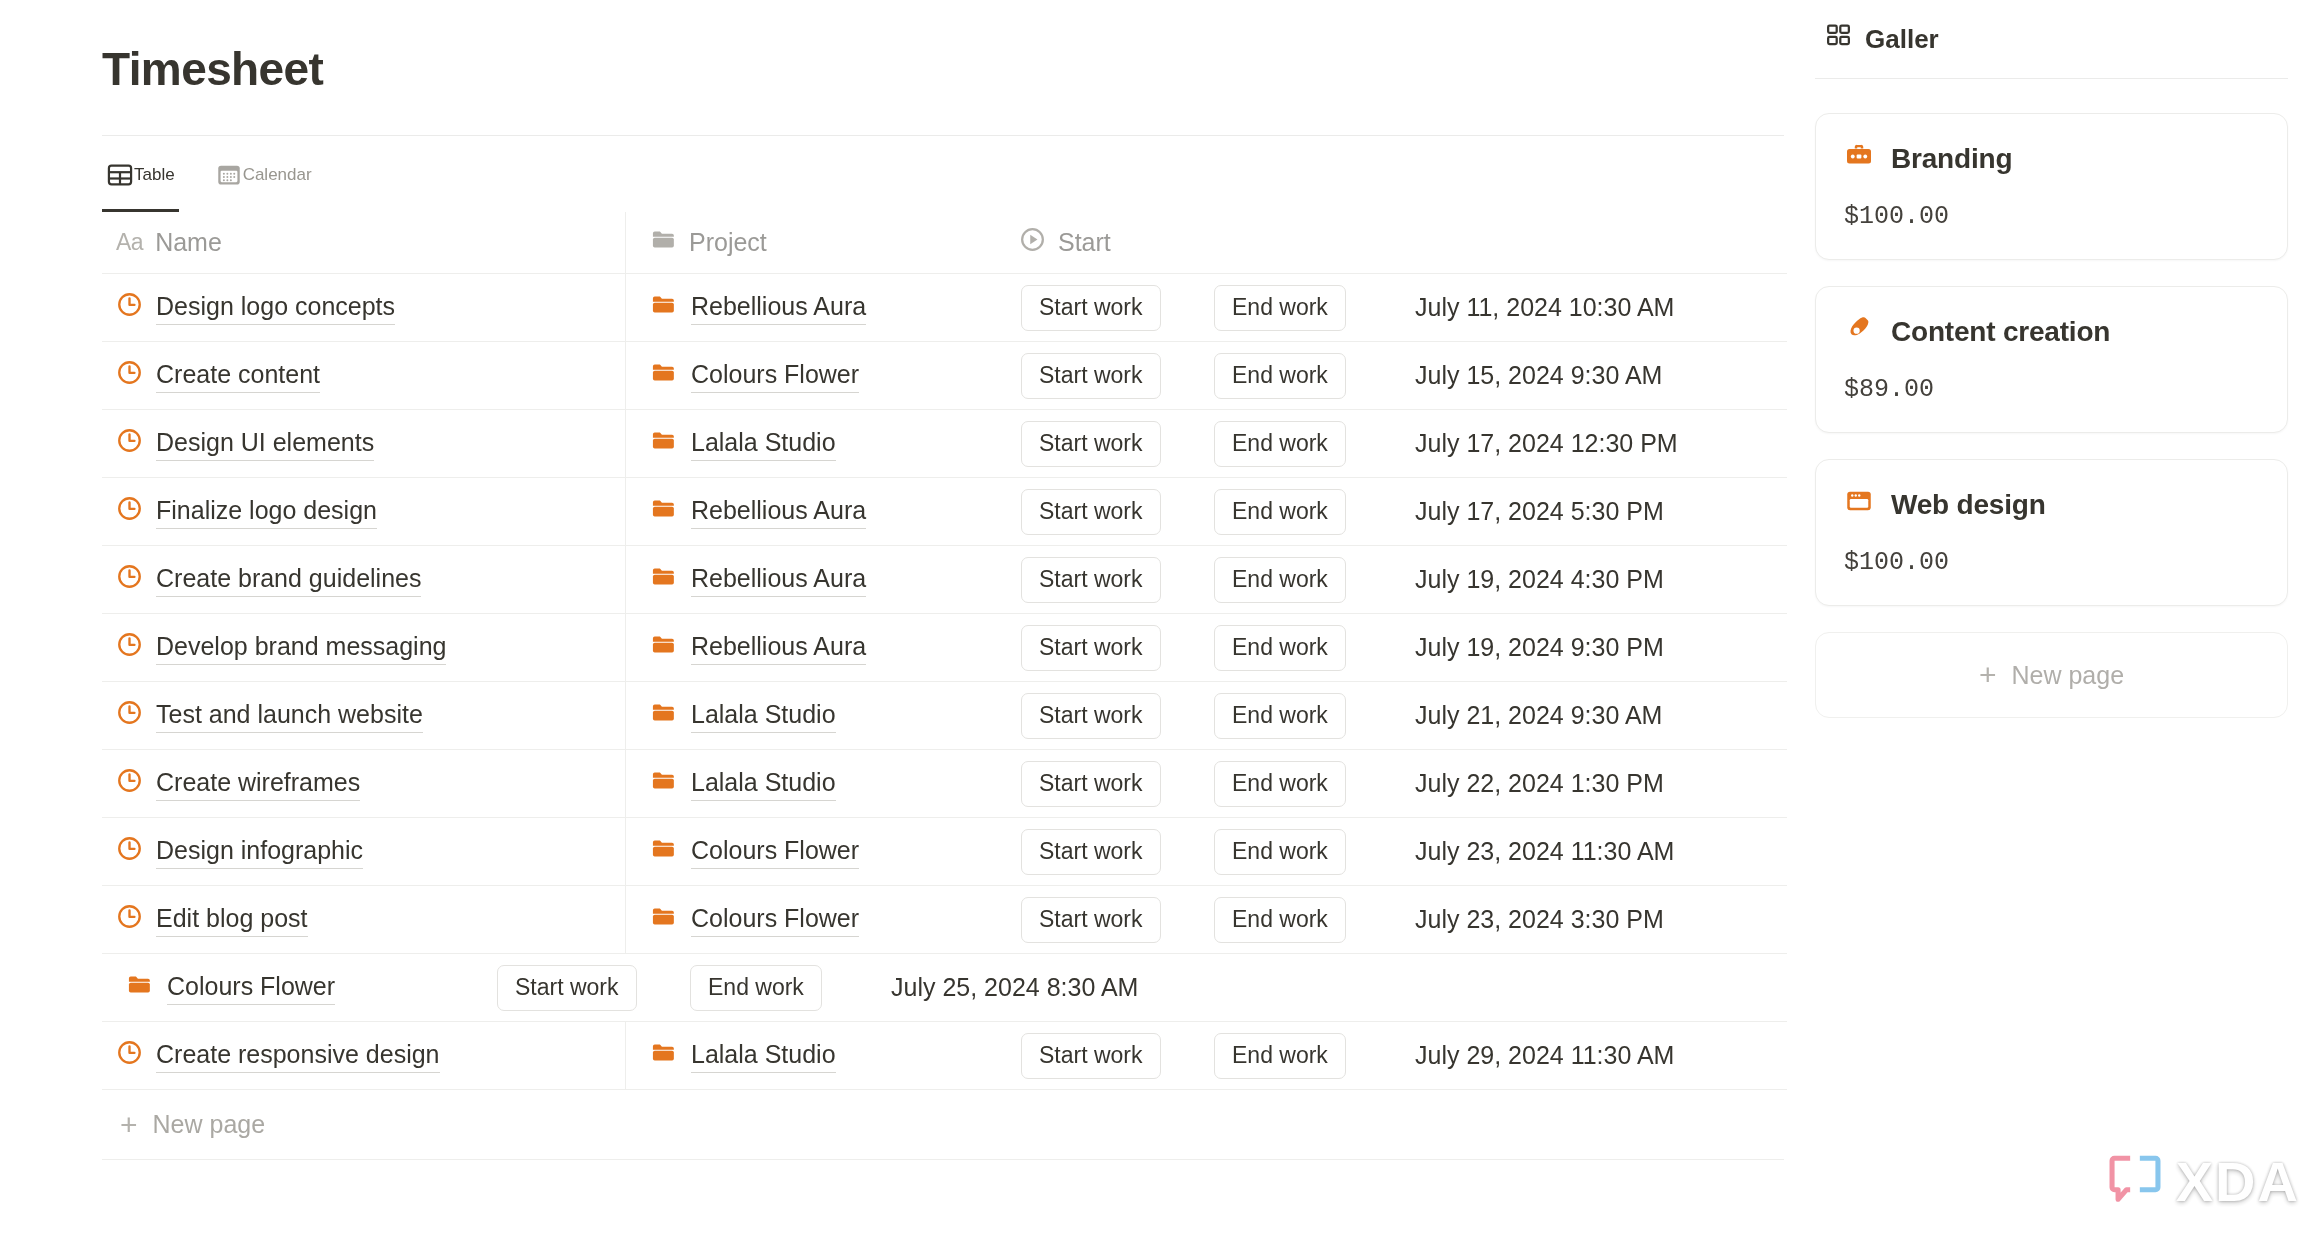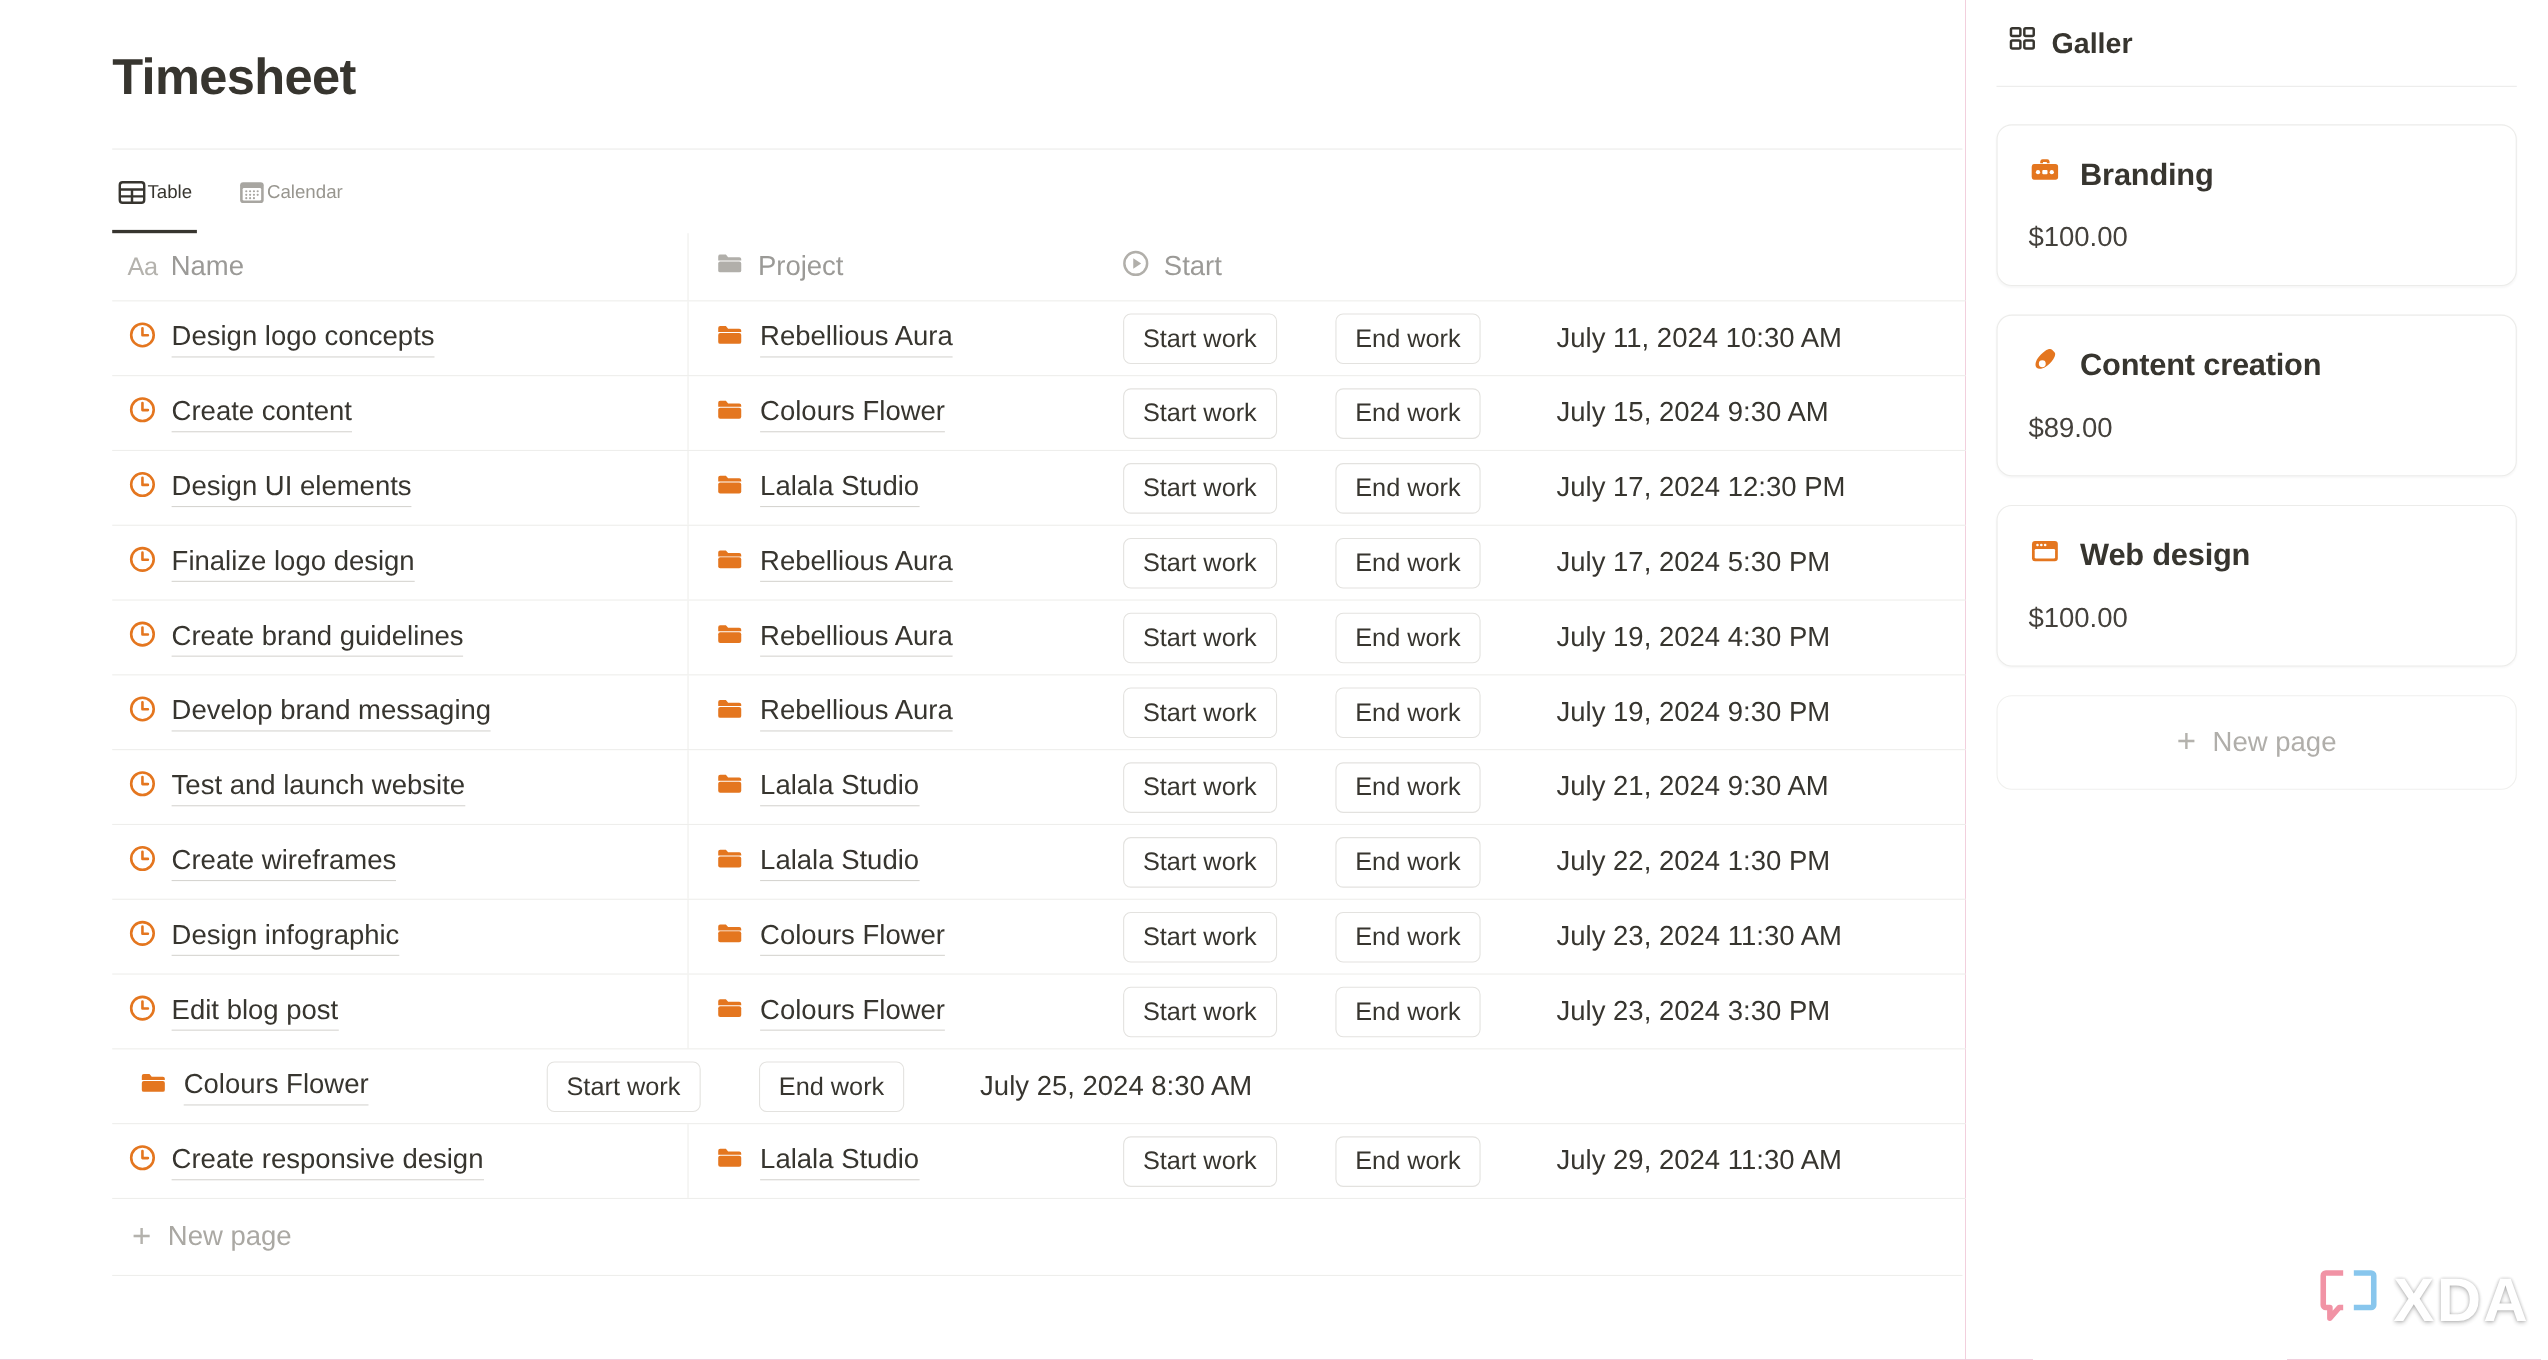--- a/index.html
+++ b/index.html
@@ -11,21 +11,21 @@
     background: #ffffff;
     font-family: "Liberation Sans", sans-serif;
     color: #37352f;
   }
 
   .app {
     position: relative;
     width: 2316px;
     height: 1236px;
     display: flex;
-    background: #be185d;
+    background: #0c4a6e;
   }
 
   
   .main-pane {
     position: relative;
     width: 1787px;
     height: 1236px;
     overflow: hidden;
     flex: 0 0 1787px;
     background: #ffffff;
@@ -223,20 +223,21 @@
     font-size: 28px;
     font-weight: 700;
     color: #37352f;
     letter-spacing: -0.2px;
     text-align: center;
   }
   .side-card-price {
     margin-top: 25px;
     font-size: 25px;
     color: #44413c;
+    font-family: Liberation Mono, monospace;
   }
   .side-newpage {
     border: 1px solid #f0f0ee;
     border-radius: 14px;
     height: 86px;
     display: flex;
     align-items: center;
     justify-content: center;
     gap: 15px;
     color: #b0aeaa;

